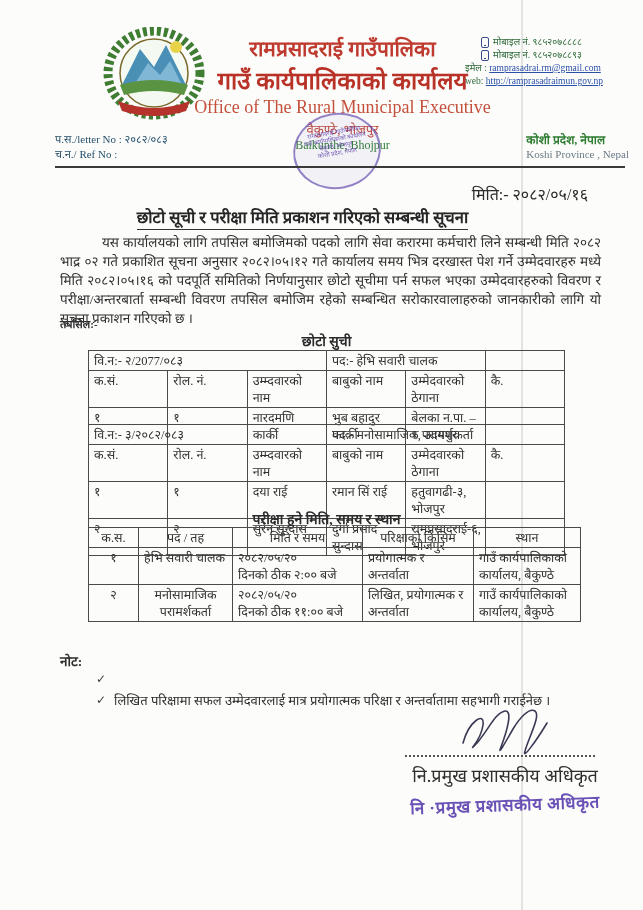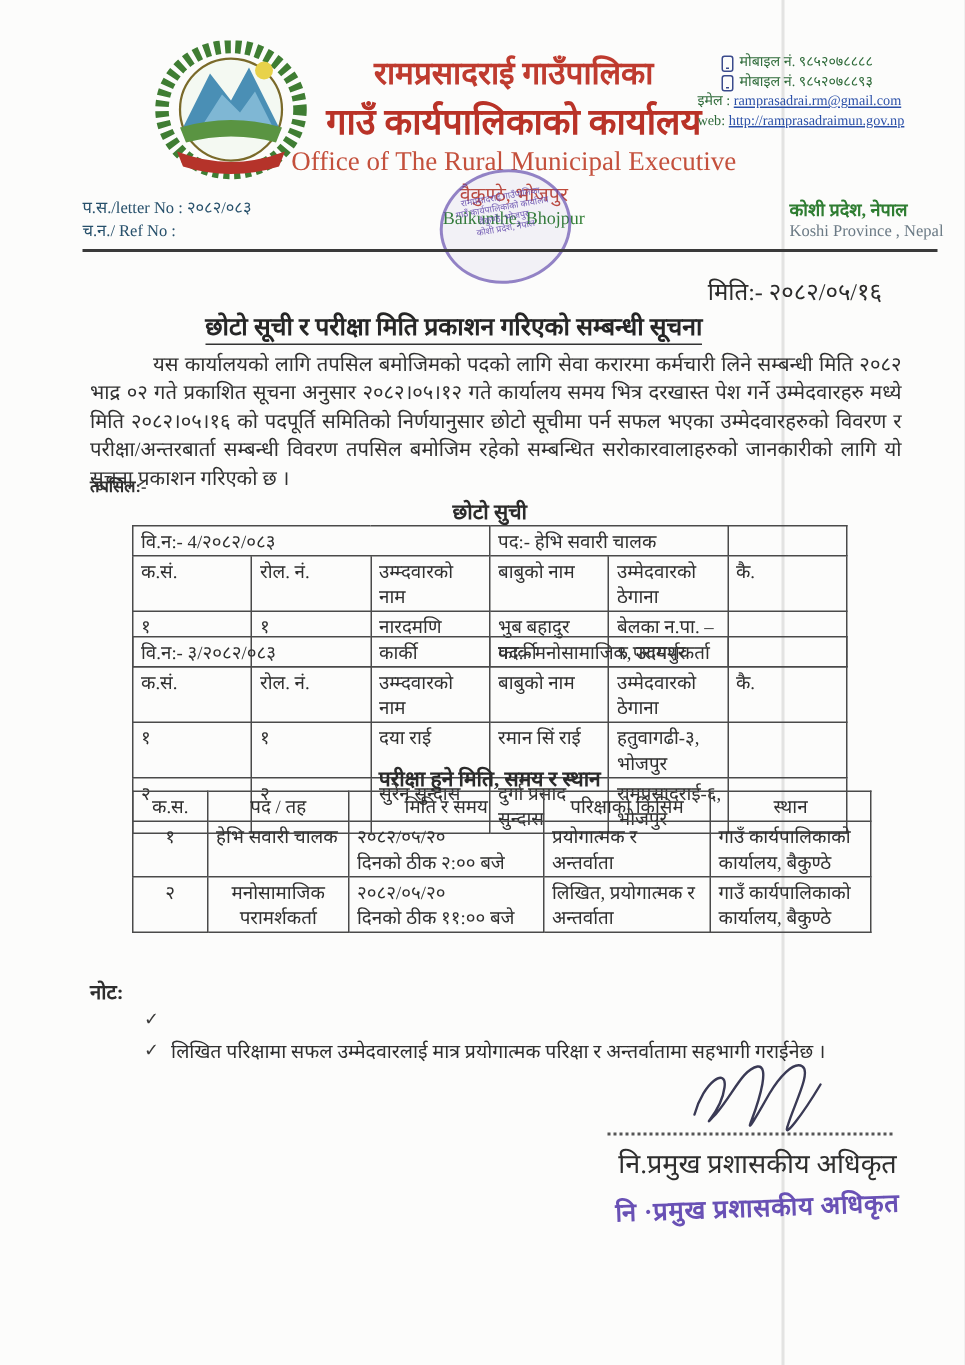--- a/index.html
+++ b/index.html
@@ -150,21 +150,21 @@
 
   <div class="para">यस कार्यालयको लागि तपसिल बमोजिमको पदको लागि सेवा करारमा कर्मचारी लिने सम्बन्धी मिति २०८२ भाद्र ०२ गते प्रकाशित सूचना अनुसार २०८२।०५।१२ गते कार्यालय समय भित्र दरखास्त पेश गर्ने उम्मेदवारहरु मध्ये मिति २०८२।०५।१६ को पदपूर्ति समितिको निर्णयानुसार छोटो सूचीमा पर्न सफल भएका उम्मेदवारहरुको विवरण र परीक्षा/अन्तरबार्ता सम्बन्धी विवरण तपसिल बमोजिम रहेको सम्बन्धित सरोकारवालाहरुको जानकारीको लागि यो सूचना प्रकाशन गरिएको छ ।</div>
 
   <div class="tapasil">तपसिल:-</div>
 
   <div class="tbl-caption" style="top:331px;">छोटो सुची</div>
 
   <table class="doc" style="top:350px;">
     <tbody>
         <tr>
-      <td colspan="3">वि.न:- 4/२०८२/०८३</td>
+      <td colspan="3">वि.न:- २/2077/०८३</td>
       <td colspan="2">पद:- हेभि सवारी चालक</td>
       <td></td>
     </tr>
     <tr>
       <td class="c-sn">क.सं.</td>
       <td class="c-roll">रोल. नं.</td>
       <td class="c-name">उम्म्दवारको नाम</td>
       <td class="c-father">बाबुको नाम</td>
       <td class="c-addr">उम्मेदवारको ठेगाना</td>
       <td class="c-rem">कै.</td>

